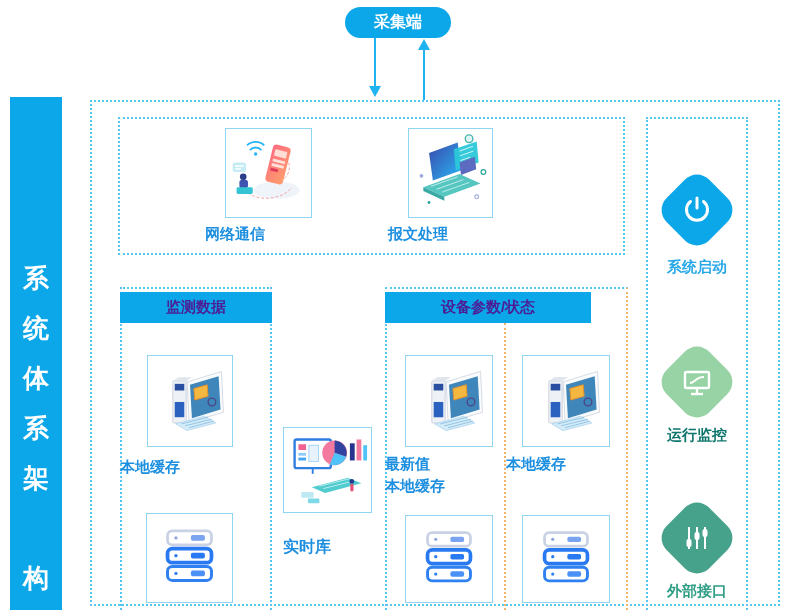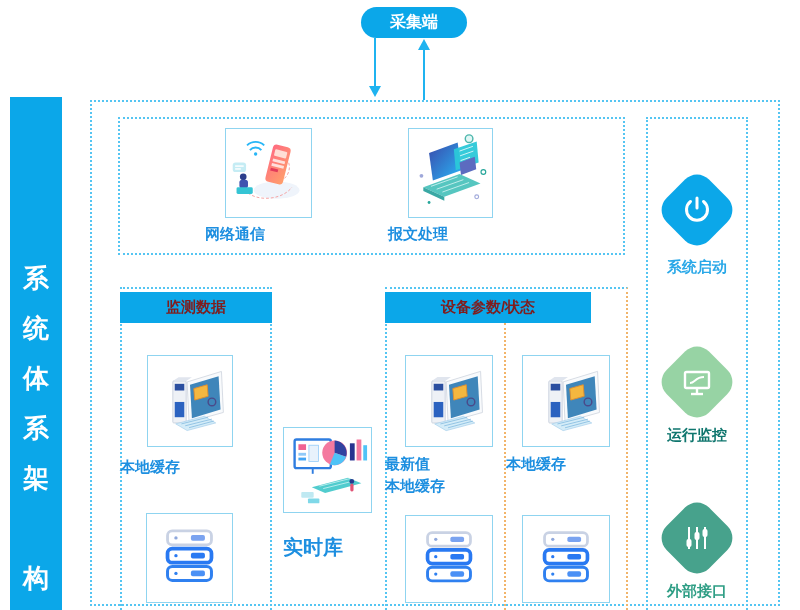--- a/index.html
+++ b/index.html
@@ -7,45 +7,45 @@
          font-family:"Liberation Sans","DejaVu Sans",sans-serif;}
   .abs{position:absolute;box-sizing:border-box;}
 
   
   .sidebar{left:10px;top:97px;width:52px;height:513px;background:#0ba7e9;z-index:3;
            display:flex;flex-direction:column;align-items:center;padding-top:168px;gap:24px;}
   .sidebar span{color:#fff;font-size:26px;font-weight:bold;line-height:26px;}
   .sidebar span.last{margin-top:50px;}
 
   
-  .pill{left:361px;top:7px;width:106px;height:31px;background:#0ba7e9;border-radius:16px;
+  .pill{left:345px;top:7px;width:106px;height:31px;background:#0ba7e9;border-radius:16px;
         color:#fff;font-size:16px;font-weight:bold;display:flex;align-items:center;justify-content:center;z-index:4;}
   .arrows{left:340px;top:36px;width:120px;height:64px;}
 
   
   .outer-box{left:90px;top:100px;width:690px;height:506px;border:2px dotted #55c5f2;}
   .top-box{left:118px;top:117px;width:507px;height:138px;border:2px dotted #55c5f2;}
   .monitor-col{left:120px;top:287px;width:152px;height:323px;border:2px dotted #55c5f2;border-bottom:none;}
   .device-group{left:385px;top:287px;width:243px;height:323px;border-top:2px dotted #55c5f2;
                 border-left:2px dotted #55c5f2;border-right:2px dotted #f2b469;border-bottom:none;}
   .device-divider{left:504px;top:323px;width:2px;height:287px;border-left:2px dotted #f2b469;}
   .icon-col{left:646px;top:117px;width:102px;height:493px;border:2px dotted #55c5f2;border-bottom:none;}
 
   
-  .group-header{background:#0ba7e9;color:#7f1d1d;font-size:15px;font-weight:bold;
+  .group-header{background:#0ba7e9;color:#4c1d95;font-size:15px;font-weight:bold;
                 display:flex;align-items:center;justify-content:center;z-index:2;}
   .hdr-monitor{left:120px;top:292px;width:152px;height:31px;}
   .hdr-device{left:385px;top:292px;width:206px;height:31px;}
 
   
   .illus{background:#fff;border:1px solid #8fd4f0;display:flex;align-items:center;justify-content:center;}
 
   
   .lbl{color:#1d8fe0;font-size:15px;font-weight:bold;text-align:left;line-height:22px;}
-  .lbl.big{font-size:20px;}
+  .lbl.big{font-size:16px;}
 
   
   .diamond{width:60px;height:60px;border-radius:17px;transform:rotate(45deg);
            display:flex;align-items:center;justify-content:center;}
   .diamond .glyph{transform:rotate(-45deg);display:flex;align-items:center;justify-content:center;}
   .d-start{background:#0ba7e9;}
   .d-run{background:#97d3a4;}
   .d-ext{background:#47a28c;}
   .rail-lbl{left:646px;width:102px;text-align:center;font-size:15px;font-weight:bold;}
   .rl-start{color:#29a8e8;}

